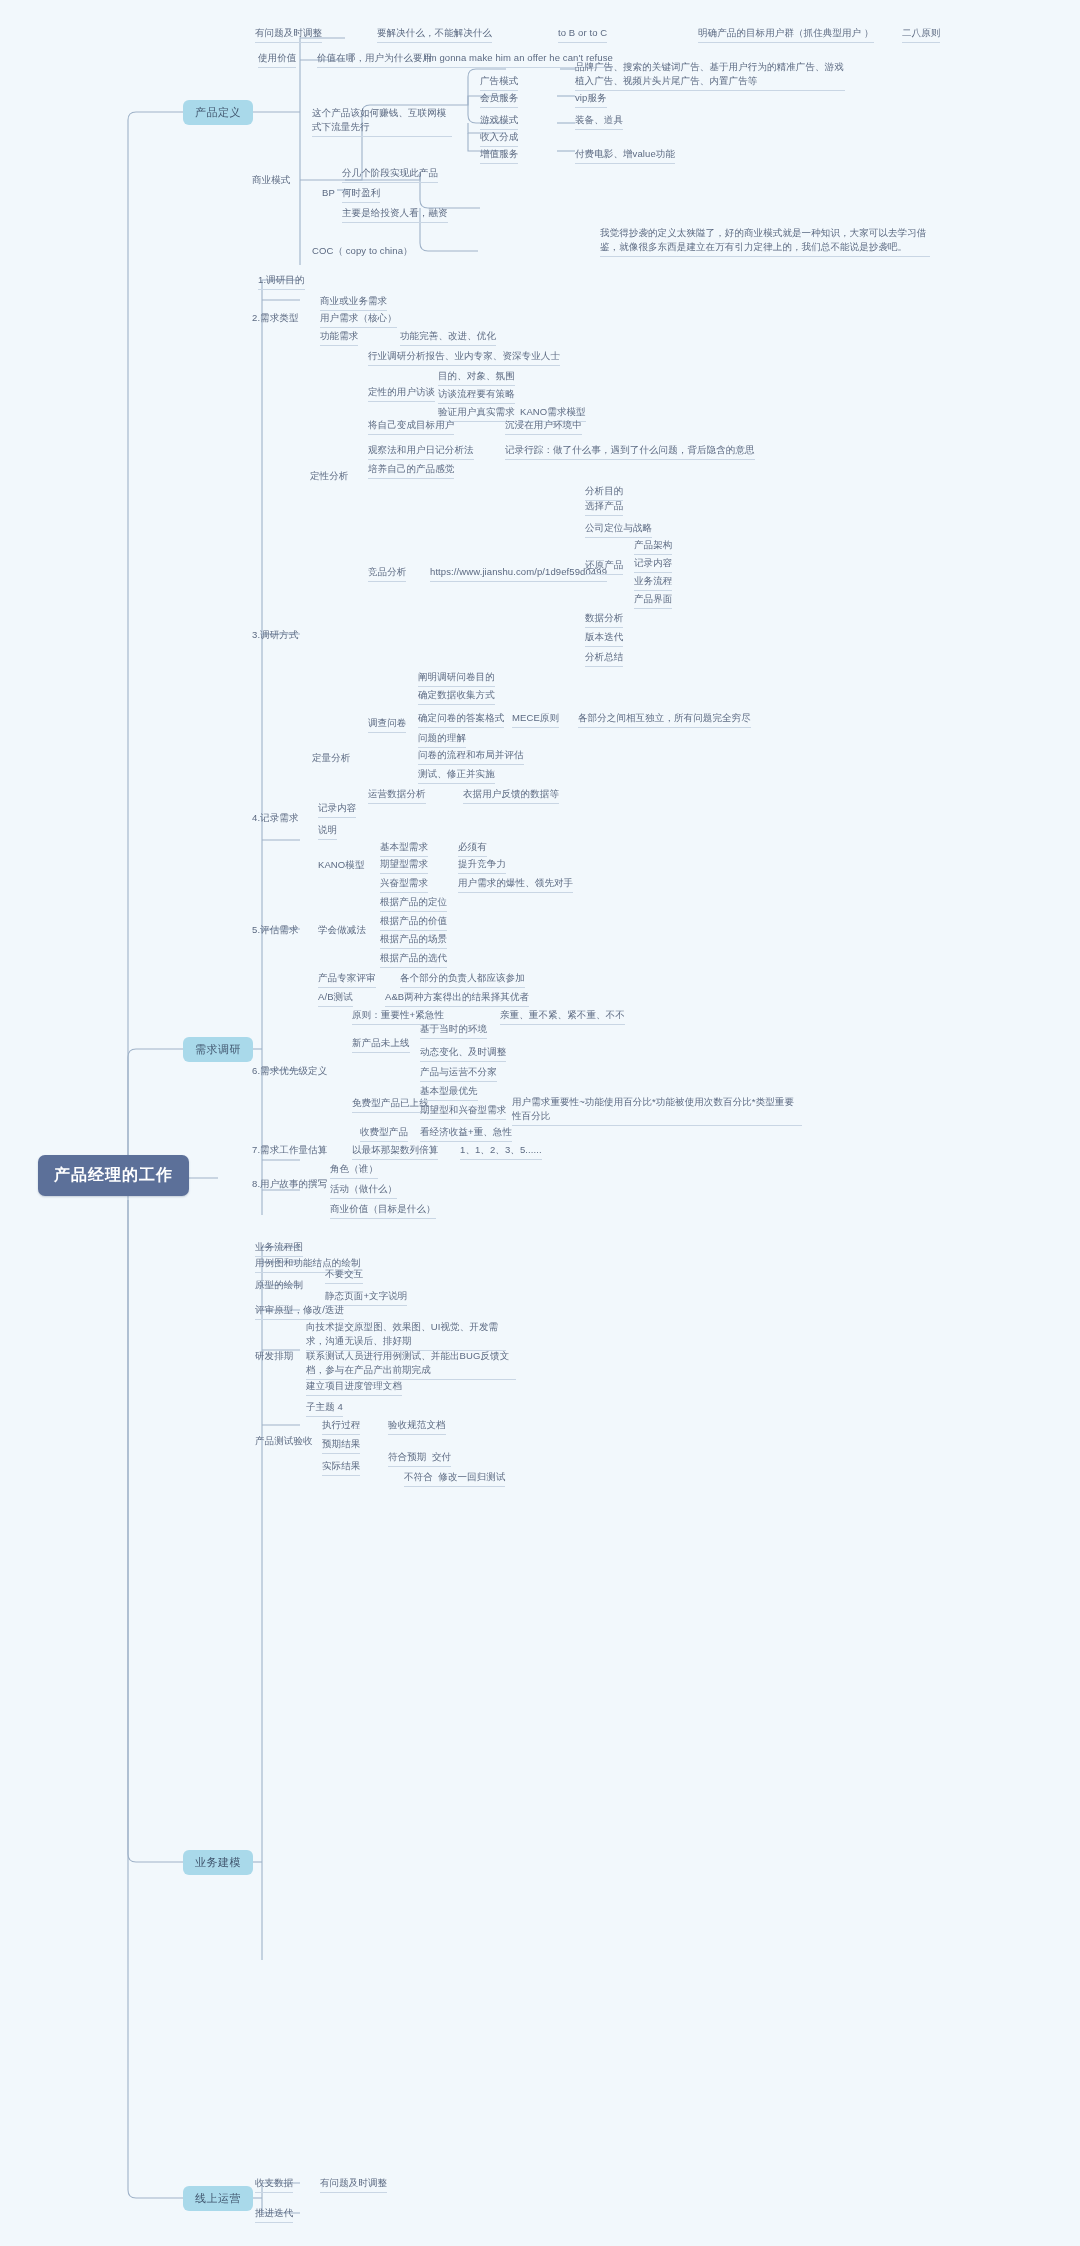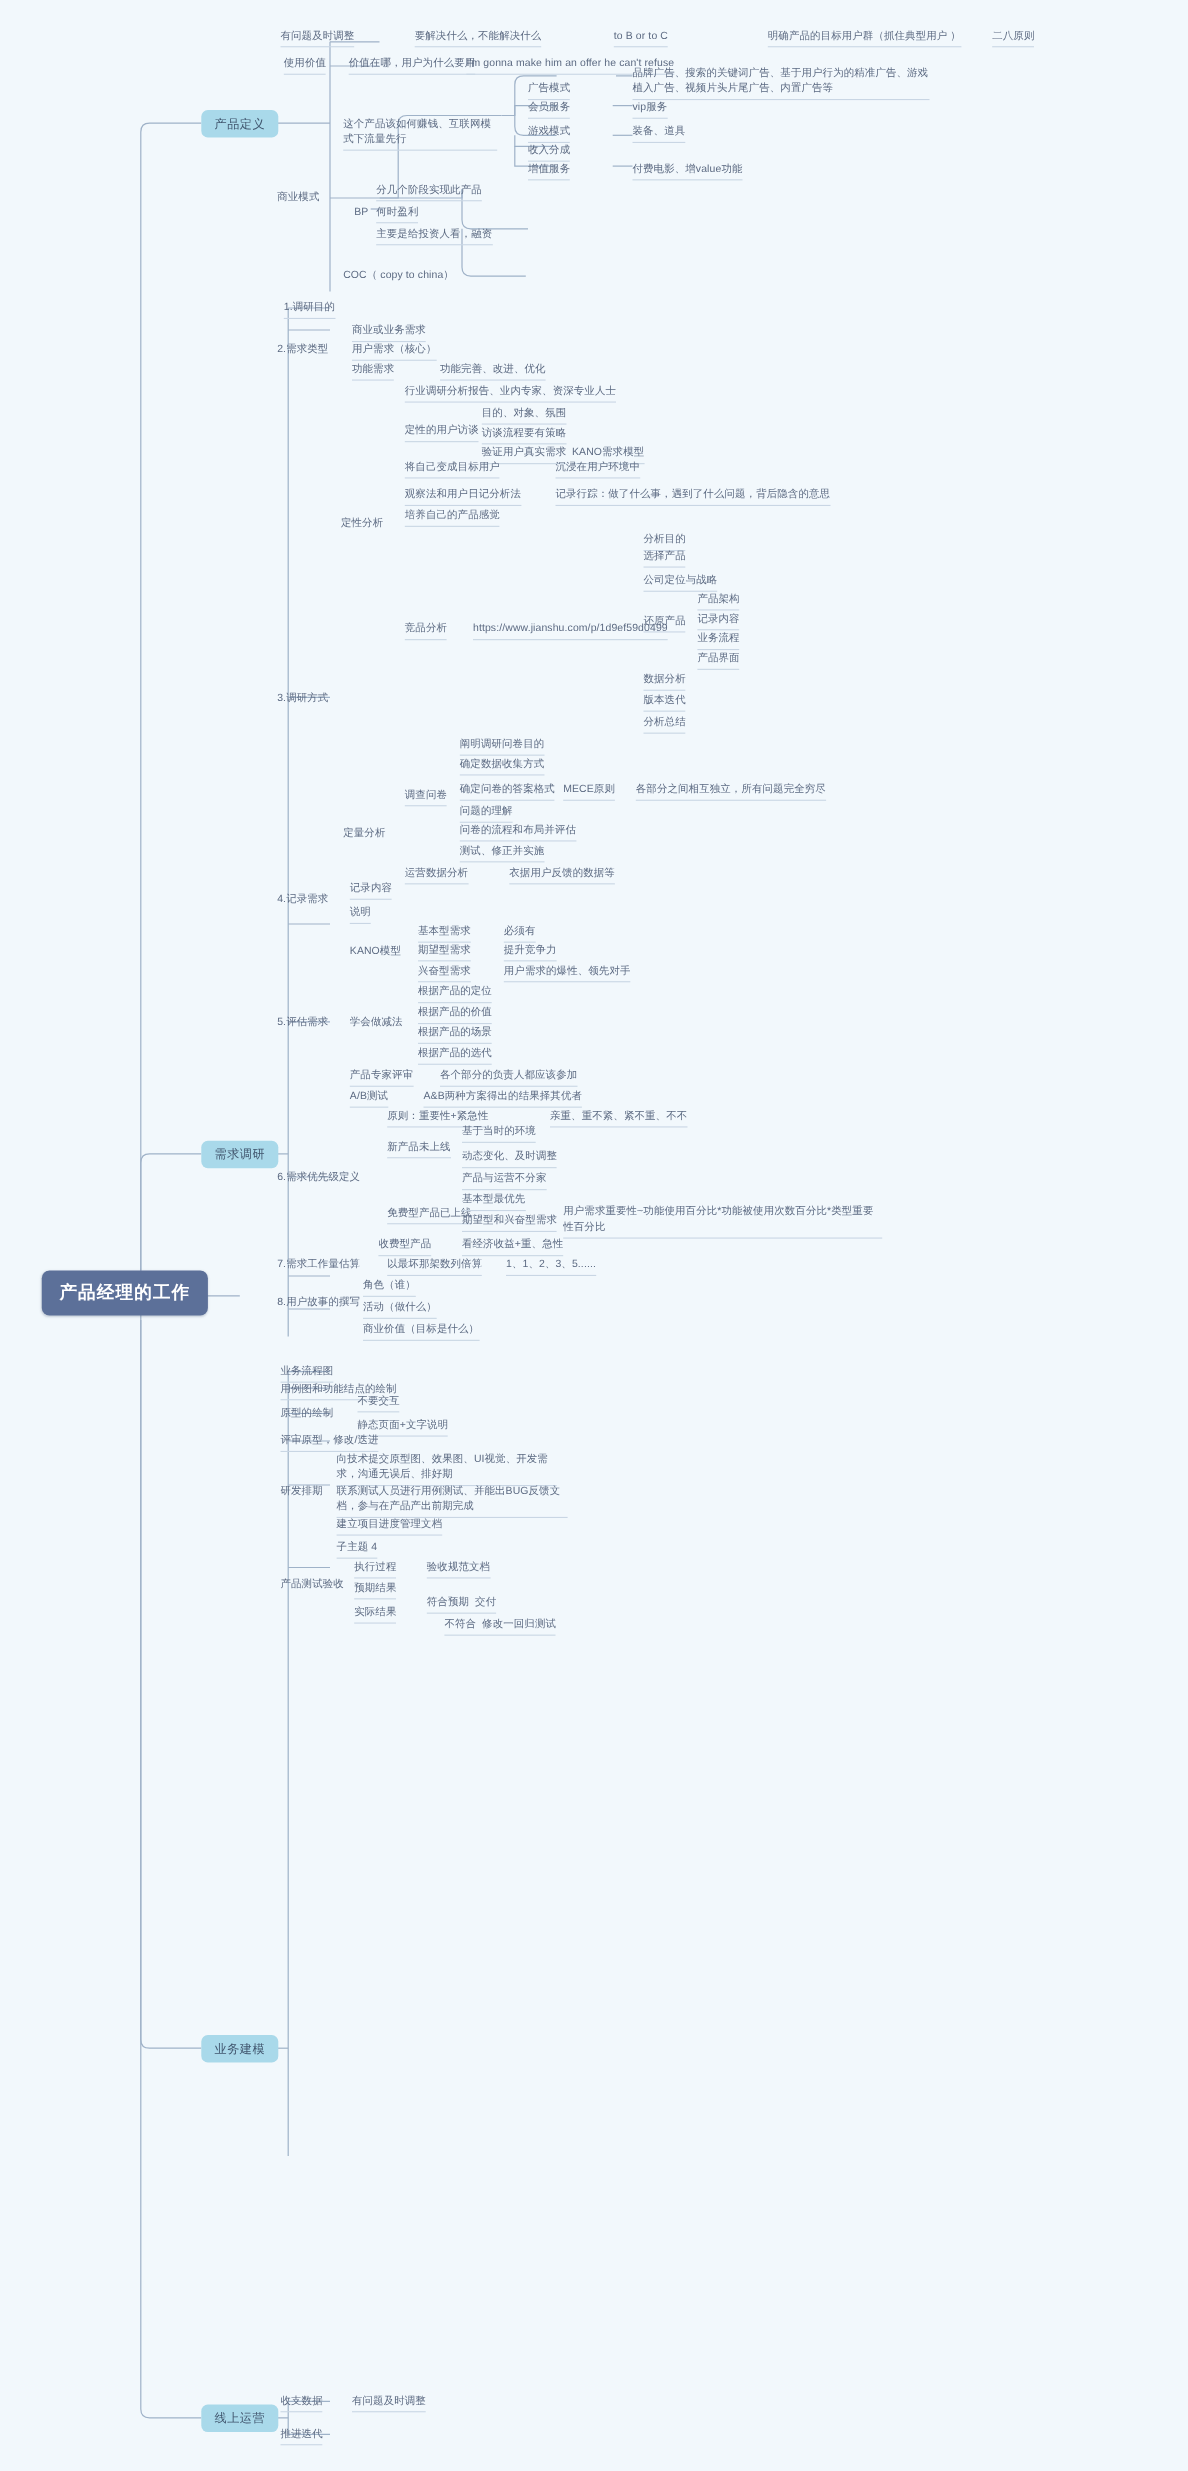--- a/index.html
+++ b/index.html
@@ -138,20 +138,21 @@
   <div class="node ul" style="left:480px;top:130px;">收入分成</div>
   <div class="node ul" style="left:480px;top:147px;">增值服务</div>
   <div class="node ul" style="left:575px;top:147px;">付费电影、增value功能</div>
 
   <div class="node" style="left:322px;top:186px;">BP</div>
   <div class="node ul" style="left:342px;top:166px;">分几个阶段实现此产品</div>
   <div class="node ul" style="left:342px;top:186px;">何时盈利</div>
   <div class="node ul" style="left:342px;top:206px;">主要是给投资人看，融资</div>
 
   <div class="node" style="left:312px;top:244px;">COC（ copy to china）</div>
+  <div class="node ul" style="left:600px;top:226px;width:330px;">我觉得抄袭的定义太狭隘了，好的商业模式就是一种知识，大家可以去学习借鉴，就像很多东西是建立在万有引力定律上的，我们总不能说是抄袭吧。</div>
 
   <div class="node ul" style="left:258px;top:273px;">1.调研目的</div>
   <div class="node" style="left:252px;top:311px;">2.需求类型</div>
   <div class="node ul" style="left:320px;top:294px;">商业或业务需求</div>
   <div class="node ul" style="left:320px;top:311px;">用户需求（核心）</div>
   <div class="node ul" style="left:320px;top:329px;">功能需求</div>
   <div class="node ul" style="left:400px;top:329px;">功能完善、改进、优化</div>
 
   <div class="node" style="left:252px;top:628px;">3.调研方式</div>
 
@@ -222,21 +223,21 @@
   <div class="node ul" style="left:352px;top:1008px;">原则：重要性+紧急性</div>
   <div class="node ul" style="left:500px;top:1008px;">亲重、重不紧、紧不重、不不</div>
   <div class="node ul" style="left:352px;top:1036px;">新产品未上线</div>
   <div class="node ul" style="left:420px;top:1022px;">基于当时的环境</div>
   <div class="node ul" style="left:420px;top:1045px;">动态变化、及时调整</div>
   <div class="node ul" style="left:420px;top:1065px;">产品与运营不分家</div>
   <div class="node ul" style="left:352px;top:1096px;">免费型产品已上线</div>
   <div class="node ul" style="left:420px;top:1084px;">基本型最优先</div>
   <div class="node ul" style="left:420px;top:1103px;">期望型和兴奋型需求</div>
   <div class="node ul" style="left:512px;top:1095px;width:290px;">用户需求重要性~功能使用百分比*功能被使用次数百分比*类型重要性百分比</div>
-  <div class="node ul" style="left:344px;top:1125px;text-align:center;">收费型产品</div>
+  <div class="node ul" style="left:360px;top:1125px;text-align:center;">收费型产品</div>
   <div class="node ul" style="left:420px;top:1125px;">看经济收益+重、急性</div>
 
   <div class="node" style="left:252px;top:1143px;">7.需求工作量估算</div>
   <div class="node ul" style="left:352px;top:1143px;">以最坏那架数列倍算</div>
   <div class="node ul" style="left:460px;top:1143px;">1、1、2、3、5......</div>
 
   <div class="node" style="left:252px;top:1177px;">8.用户故事的撰写</div>
   <div class="node ul" style="left:330px;top:1162px;">角色（谁）</div>
   <div class="node ul" style="left:330px;top:1182px;">活动（做什么）</div>
   <div class="node ul" style="left:330px;top:1202px;">商业价值（目标是什么）</div>

